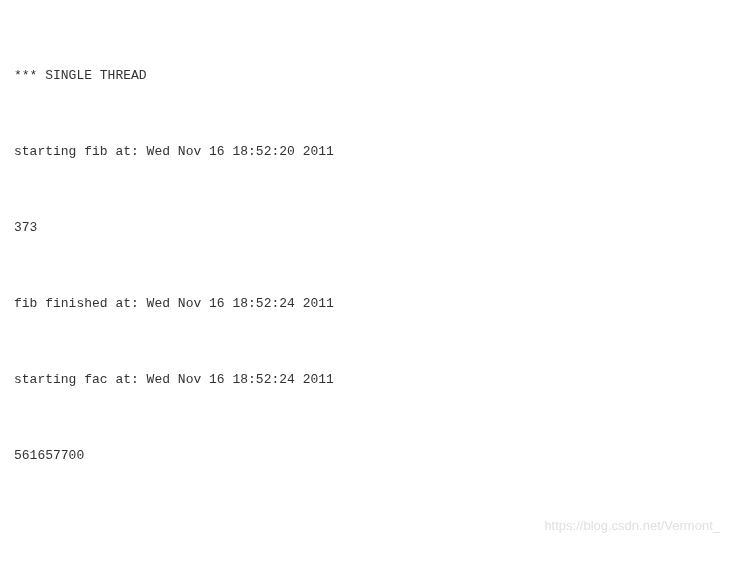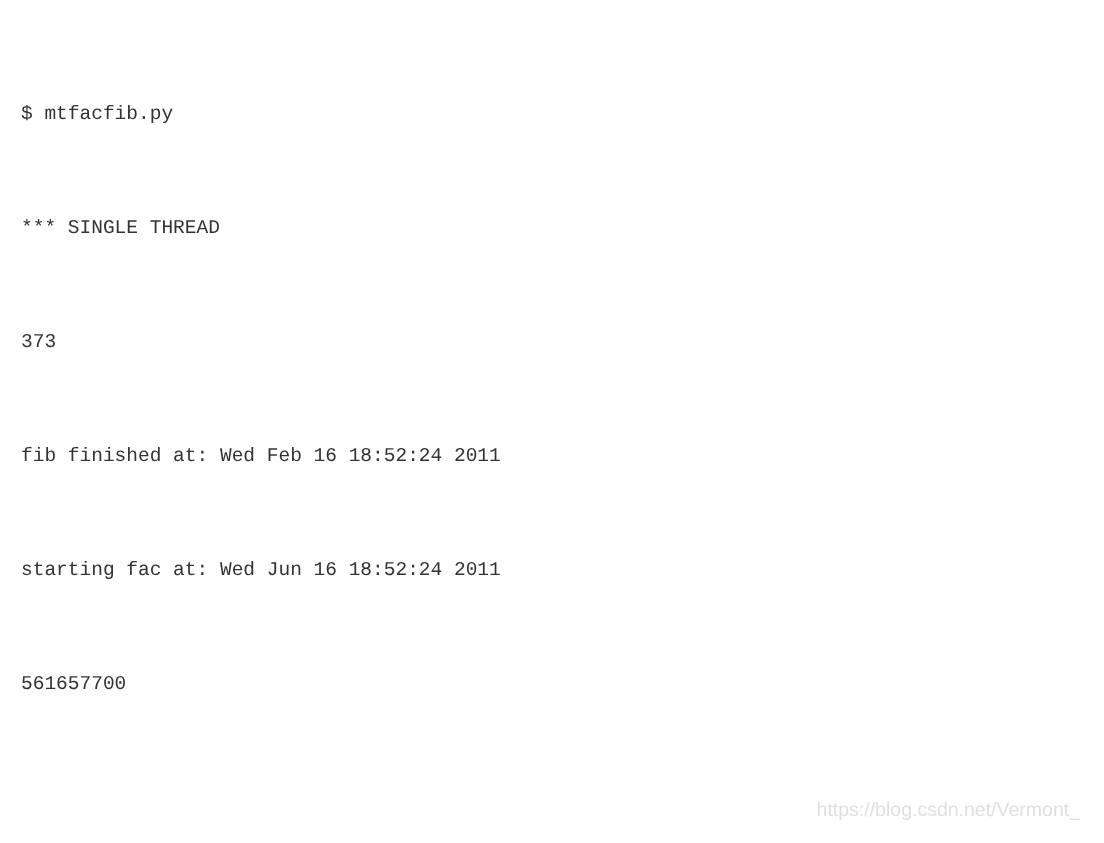--- a/index.html
+++ b/index.html
@@ -16,37 +16,37 @@
       color: #333333;
       padding: 12px 14px;
       position: relative;
       line-height: 1.95;
     }
     .terminal-output {
       white-space: pre;
     }
     .watermark {
       position: absolute;
-      bottom: 10px;
+      bottom: 24px;
       right: 16px;
       color: #e0e0e0;
       font-family: Arial, sans-serif;
       font-size: 13px;
       pointer-events: none;
     }
   </style>
 </head>
 <body>
 
 <div class="terminal-output">
-  <div>$ mtfacfib.py</div>
   <div>*** SINGLE THREAD</div>
+  <div>starting fib at: Wed Nov 16 18:52:20 2011</div>
   <div>373</div>
-  <div>fib finished at: Wed Feb 16 18:52:24 2011</div>
-  <div>starting fac at: Wed Jun 16 18:52:24 2011</div>
+  <div>fib finished at: Wed Nov 16 18:52:24 2011</div>
+  <div>starting fac at: Wed Nov 16 18:52:24 2011</div>
   <div>561657700</div>
   
   
   
   
   
   
   
   
   

